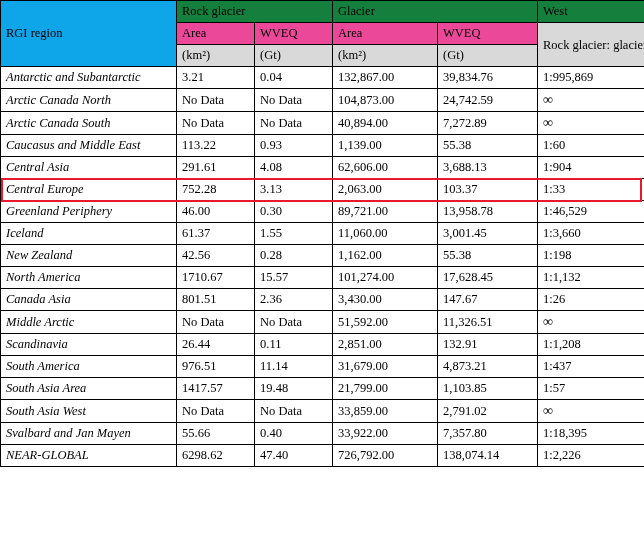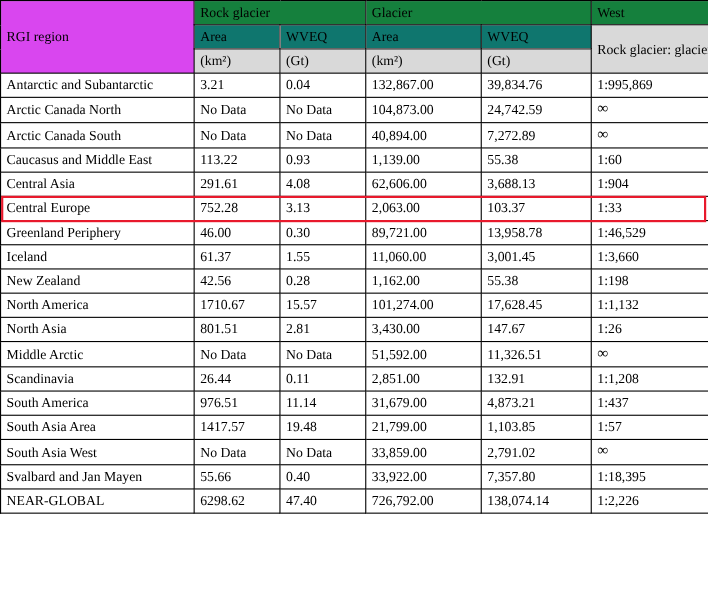--- a/index.html
+++ b/index.html
@@ -35,42 +35,43 @@
     box-sizing: border-box;
     overflow: hidden;
     white-space: nowrap;
   }
   
   .hdr {
     background: #15803d;
     font-weight: bold;
   }
   .hdr-sub {
-    background: #0f766e;
+    background: #ec4899;
     font-weight: bold;
   }
   .hdr-unit {
     background: #d9d9d9;
     font-weight: bold;
   }
   .rgi-label {
-    background: #d946ef;
+    background: #0ea5e9;
     font-weight: bold;
     vertical-align: bottom;
     margin-left: 44px;
   }
   .ratio-stack {
     background: #d9d9d9;
     font-weight: bold;
     vertical-align: top;
     line-height: 1.12;
     white-space: normal;
   }
   .row-region {
     font-size: 12.5px;
+    font-style: italic;
   }
   .total-row td {
     font-weight: bold;
   }
   .infinity {
     font-size: 14px;
   }
   
   col.c-region { width: 176px; }
   col.c-rg-area { width: 78px; }
@@ -198,23 +199,23 @@
         </tr>
         <tr>
           <td class="row-region">North America</td>
           <td>1710.67</td>
           <td>15.57</td>
           <td>101,274.00</td>
           <td>17,628.45</td>
           <td>1:1,132</td>
         </tr>
         <tr>
-          <td class="row-region">North Asia</td>
+          <td class="row-region">Canada Asia</td>
           <td>801.51</td>
-          <td>2.81</td>
+          <td>2.36</td>
           <td>3,430.00</td>
           <td>147.67</td>
           <td>1:26</td>
         </tr>
         <tr>
           <td class="row-region">Middle Arctic</td>
           <td>No Data</td>
           <td>No Data</td>
           <td>51,592.00</td>
           <td>11,326.51</td>

